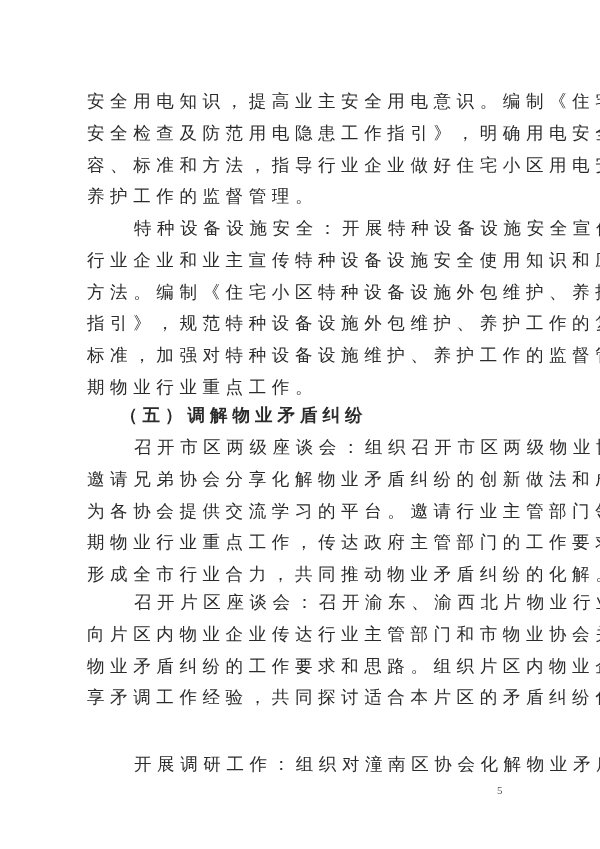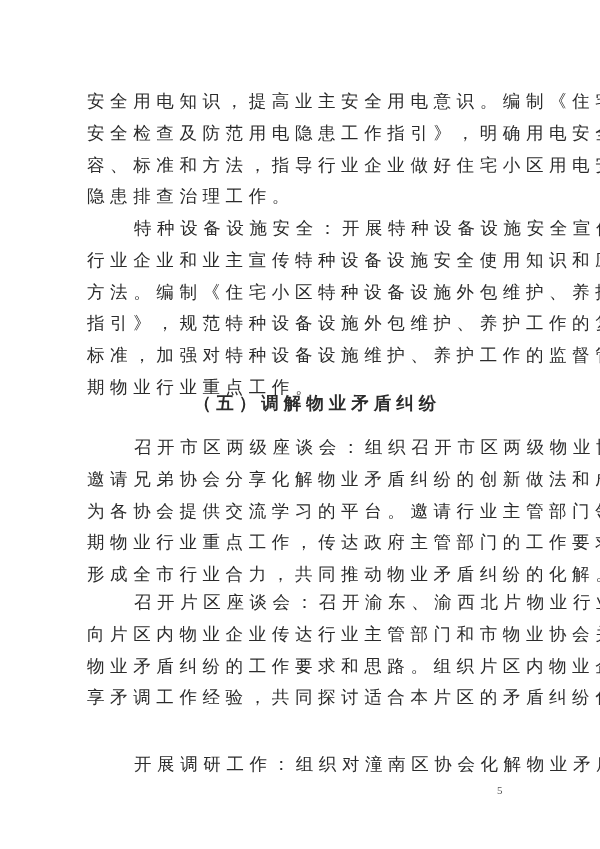--- a/index.html
+++ b/index.html
@@ -56,33 +56,33 @@
   </style>
 </head>
 <body>
 
 <div class="page">
 
   <div class="para" style="top:86px;">
     <span class="line">安全用电知识，提高业主安全用电意识。编制《住宅小区用电</span>
     <span class="line">安全检查及防范用电隐患工作指引》，明确用电安全检查的内</span>
     <span class="line">容、标准和方法，指导行业企业做好住宅小区用电安全检查和</span>
-    <span class="line">隐患排查治理工作。</span>
+    <span class="line">养护工作的监督管理。</span>
   </div>
 
   <div class="para" style="top:213px;">
     <span class="line" style="padding-left:47px;">特种设备设施安全：开展特种设备设施安全宣传活动，向</span>
     <span class="line">行业企业和业主宣传特种设备设施安全使用知识和应急处置</span>
     <span class="line">方法。编制《住宅小区特种设备设施外包维护、养护工作复核</span>
     <span class="line">指引》，规范特种设备设施外包维护、养护工作的复核流程和</span>
     <span class="line">标准，加强对特种设备设施维护、养护工作的监督管理，确保</span>
     <span class="line">期物业行业重点工作。</span>
   </div>
 
-  <div class="heading" style="top:388px;text-align:center;">（五）调解物业矛盾纠纷</div>
+  <div class="heading" style="top:400px;">（五）调解物业矛盾纠纷</div>
 
   <div class="para" style="top:432px;">
     <span class="line" style="padding-left:47px;">召开市区两级座谈会：组织召开市区两级物业协会座谈会，</span>
     <span class="line">邀请兄弟协会分享化解物业矛盾纠纷的创新做法和成功案例，</span>
     <span class="line">为各协会提供交流学习的平台。邀请行业主管部门领导介绍近</span>
     <span class="line">期物业行业重点工作，传达政府主管部门的工作要求和部署，</span>
     <span class="line">形成全市行业合力，共同推动物业矛盾纠纷的化解。</span>
   </div>
 
   <div class="para" style="top:587px;">

